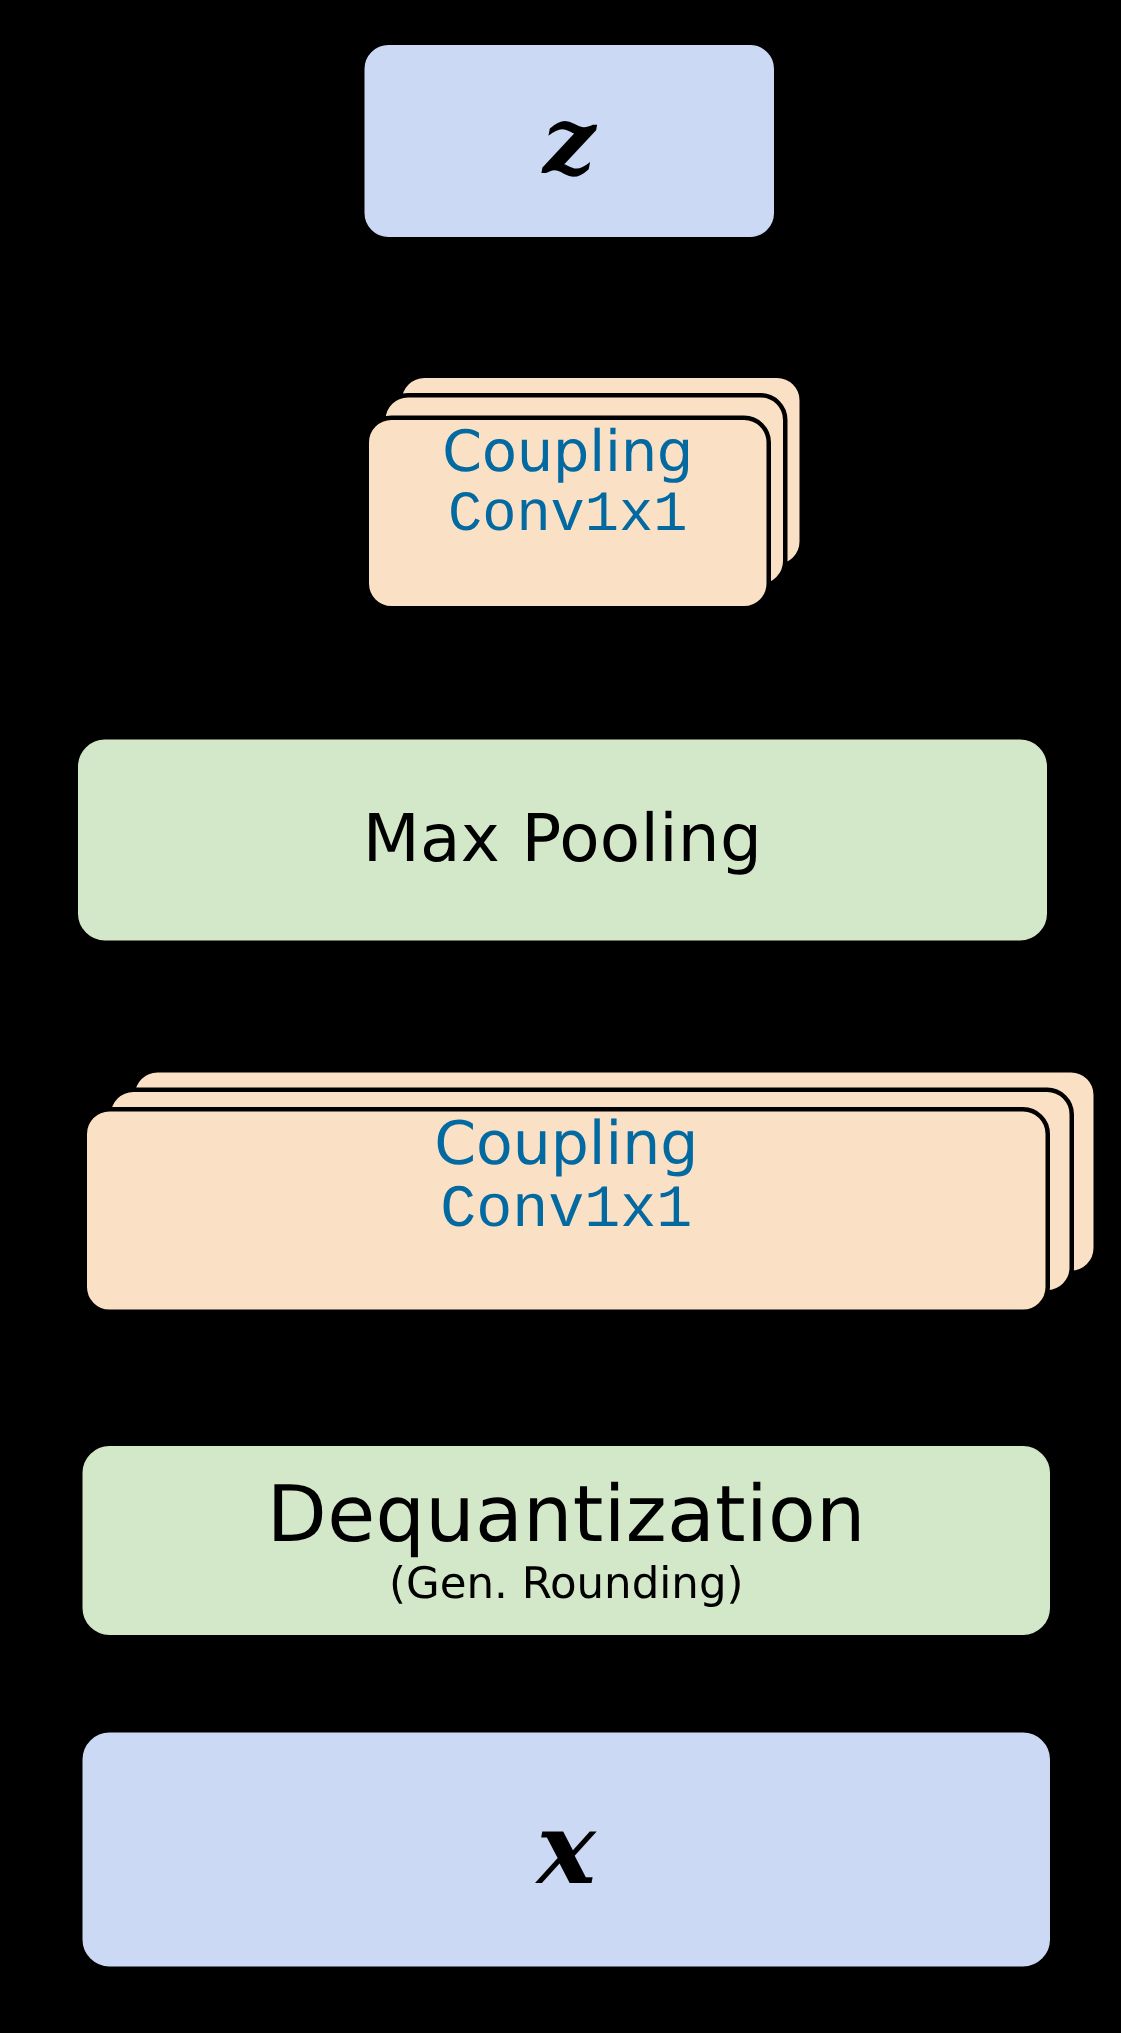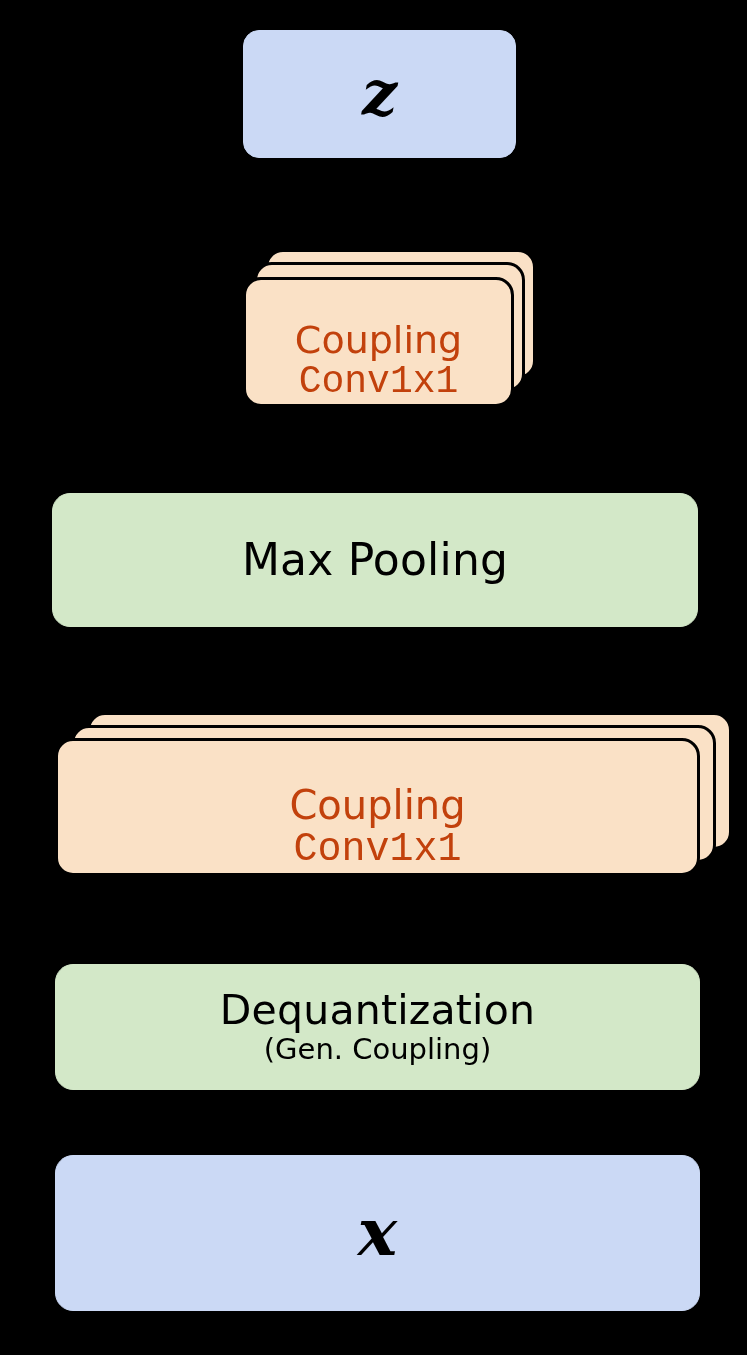--- a/index.html
+++ b/index.html
@@ -75,23 +75,23 @@
     border-radius: 18px;
   }
   .stack-front {
     position: absolute;
     background: #fae1c6;
     border: 3px solid #000000;
     border-radius: 18px;
     display: flex;
     flex-direction: column;
     align-items: center;
-    justify-content: flex-end;
+    justify-content: flex-start;
     text-align: center;
-    color: #c2410c;
+    color: #0369a1;
   }
   .stack-line-1 {
     font-family: "DejaVu Sans", sans-serif;
     line-height: 1.12;
   }
   .stack-line-2 {
     font-family: Liberation Mono, monospace;
     line-height: 1.12;
   }
 
@@ -125,21 +125,21 @@
   #stack-bottom .l-mid   { left: 16px; top: 13px; width: 645px; height: 138px; }
   #stack-bottom .l-front { left: 0px;  top: 26px; width: 645px; height: 138px; }
   #stack-bottom .stack-line-1 { font-size: 40px; }
   #stack-bottom .stack-line-2 { font-size: 40px; }
 
   
   #box-dequant {
     left: 55px; top: 964px; width: 645px; height: 126px;
     border-radius: 18px;
   }
-  #box-dequant .op-title { font-size: 41px; }
+  #box-dequant .op-title { font-size: 52px; }
   #box-dequant .op-sub   { font-size: 29px; }
 
   
   #box-x {
     left: 55px; top: 1155px; width: 645px; height: 156px;
     border-radius: 18px;
   }
   #box-x .var-glyph { font-size: 66px; }
 </style>
 </head>
@@ -168,20 +168,20 @@
     <div class="stack-layer l-back"></div>
     <div class="stack-layer l-mid"></div>
     <div class="stack-front l-front">
       <span class="stack-line-1">Coupling</span>
       <span class="stack-line-2">Conv1x1</span>
     </div>
   </div>
 
   <div class="block op-box" id="box-dequant">
     <span class="op-title">Dequantization</span>
-    <span class="op-sub">(Gen. Coupling)</span>
+    <span class="op-sub">(Gen. Rounding)</span>
   </div>
 
   <div class="block var-box" id="box-x">
     <span class="var-glyph">x</span>
   </div>
 
 </div>
 
 </body></html>

